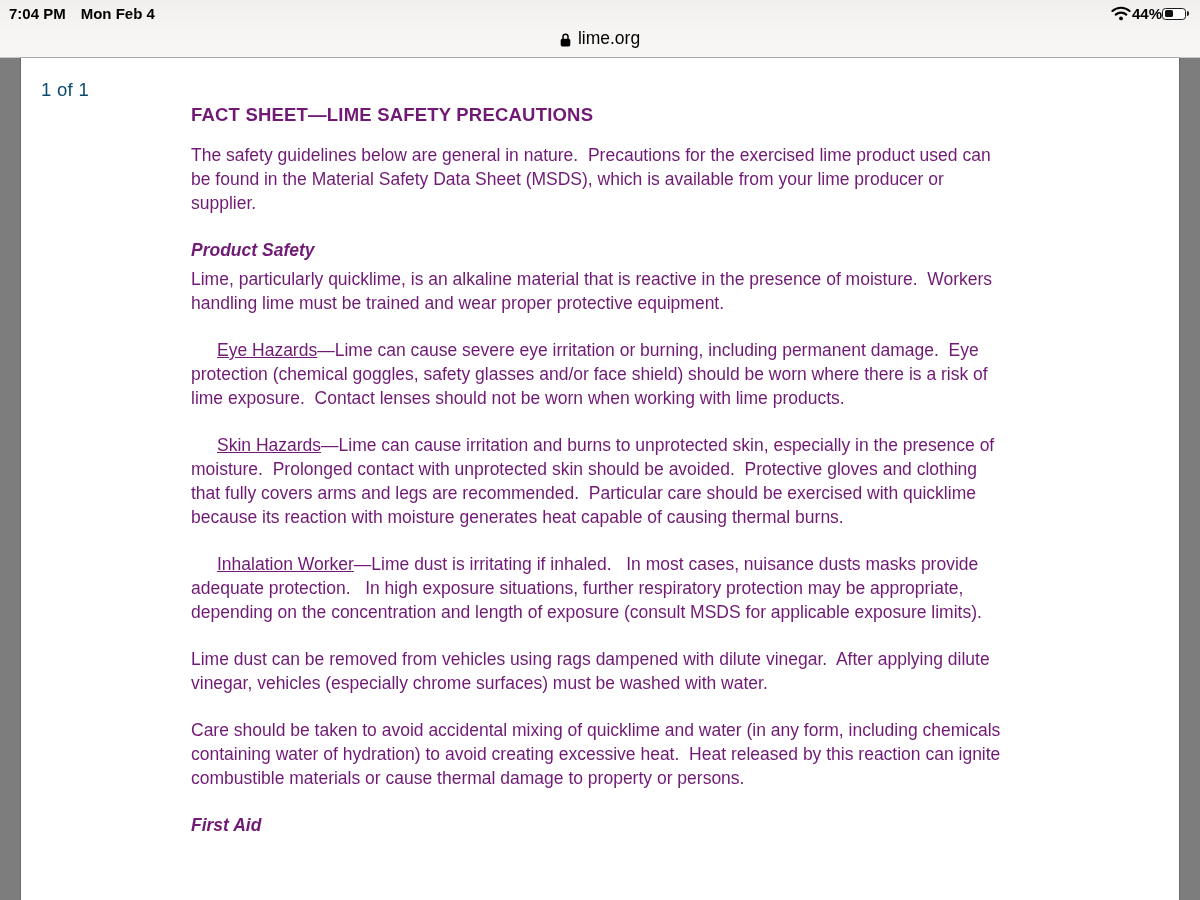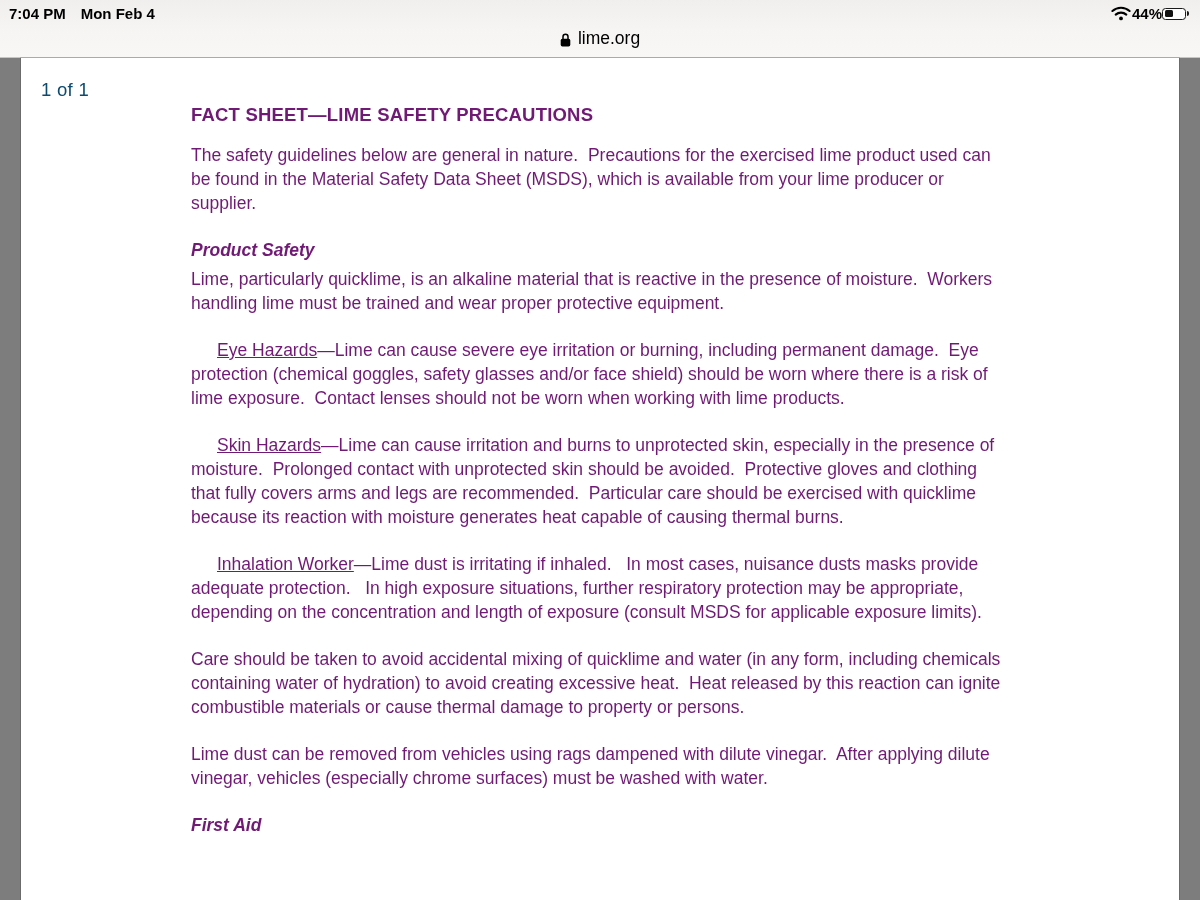--- a/index.html
+++ b/index.html
@@ -116,21 +116,21 @@
 
         <h2>Product Safety</h2>
         <p>Lime, particularly quicklime, is an alkaline material that is reactive in the presence of moisture.  Workers handling lime must be trained and wear proper protective equipment.</p>
 
         <p class="hazard"><span class="u">Eye Hazards</span><span>—Lime can cause severe eye irritation or burning, including permanent damage.  Eye protection (chemical goggles, safety glasses and/or face shield) should be worn where there is a risk of lime exposure.  Contact lenses should not be worn when working with lime products.</span></p>
 
         <p class="hazard"><span class="u">Skin Hazards</span><span>—Lime can cause irritation and burns to unprotected skin, especially in the presence of moisture.  Prolonged contact with unprotected skin should be avoided.  Protective gloves and clothing that fully covers arms and legs are recommended.  Particular care should be exercised with quicklime because its reaction with moisture generates heat capable of causing thermal burns.</span></p>
 
         <p class="hazard"><span class="u">Inhalation Worker</span><span>—Lime dust is irritating if inhaled.   In most cases, nuisance dusts masks provide adequate protection.   In high exposure situations, further respiratory protection may be appropriate, depending on the concentration and length of exposure (consult MSDS for applicable exposure limits).</span></p>
 
+        <p>Lime dust can be removed from vehicles using rags dampened with dilute vinegar.  After applying dilute vinegar, vehicles (especially chrome surfaces) must be washed with water.</p>
         <p>Care should be taken to avoid accidental mixing of quicklime and water (in any form, including chemicals containing water of hydration) to avoid creating excessive heat.  Heat released by this reaction can ignite combustible materials or cause thermal damage to property or persons.</p>
-        <p>Lime dust can be removed from vehicles using rags dampened with dilute vinegar.  After applying dilute vinegar, vehicles (especially chrome surfaces) must be washed with water.</p>
 
         <h2>First Aid</h2>
       </article>
     </div>
   </main>
 
 </div>
 
 </body></html>

